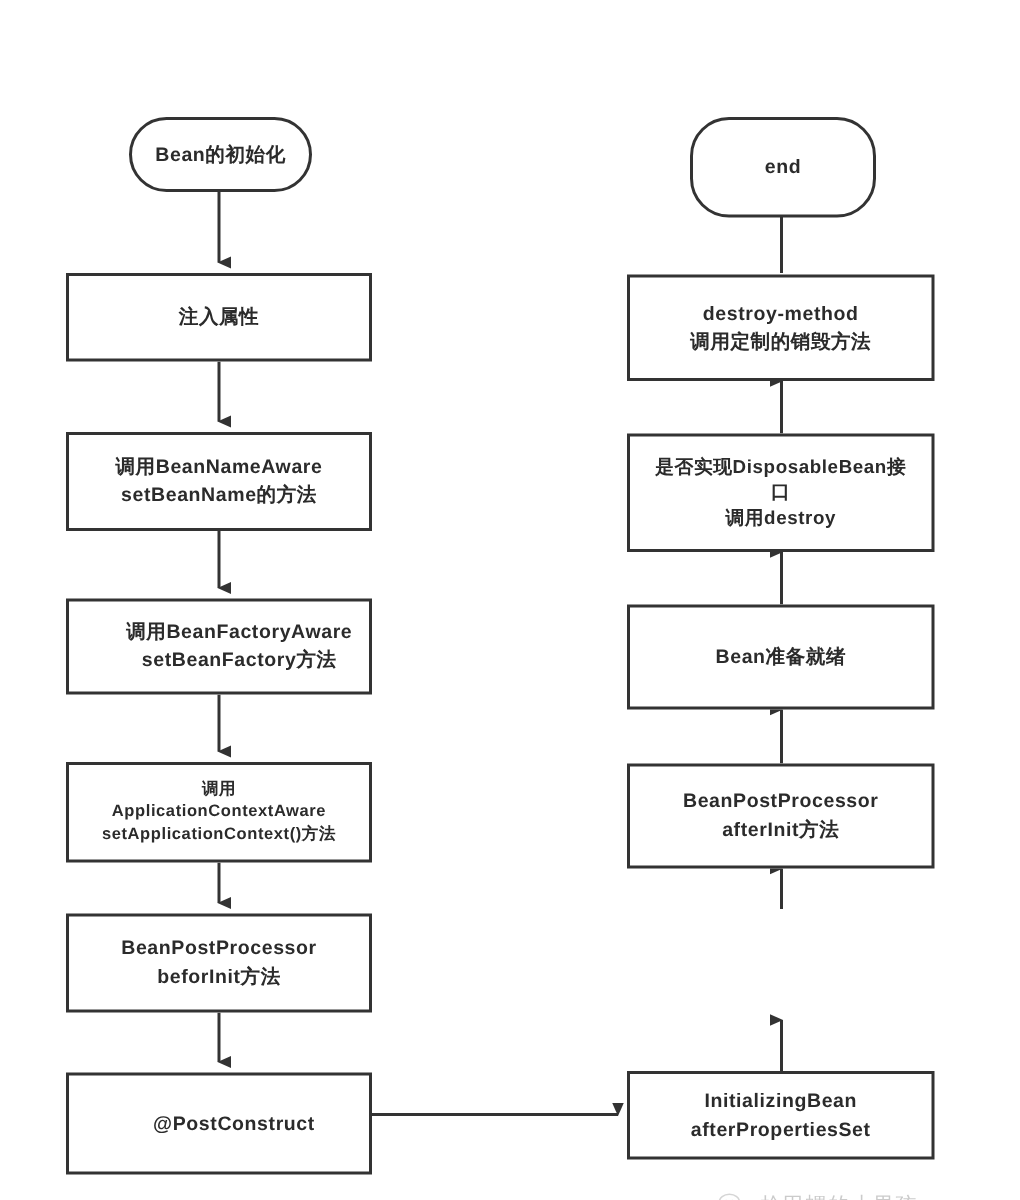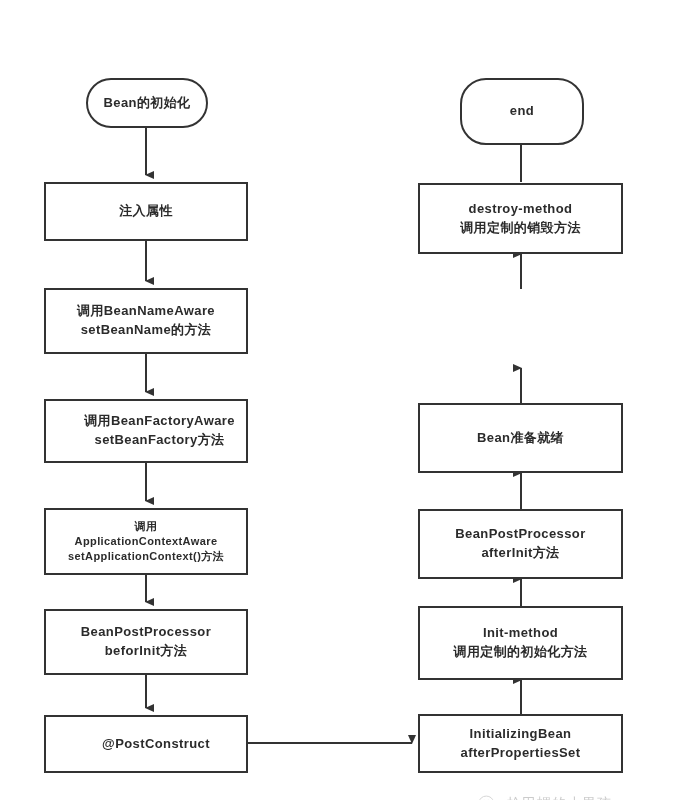--- a/index.html
+++ b/index.html
@@ -135,47 +135,48 @@
     <span class="lbl">调用
 ApplicationContextAware
 setApplicationContext()方法</span>
   </div>
 
   <div class="node" style="left:44px; top:577px; width:204px; height:66px;">
     <span class="lbl">BeanPostProcessor
 beforInit方法</span>
   </div>
 
-  <div class="node" style="left:44px; top:683px; width:204px; height:58px;padding-left:20px;">
+  <div class="node" style="left:44px; top:683px; width:204px; height:68px;padding-left:20px;">
     <span class="lbl">@PostConstruct</span>
   </div>
 
   <div class="node rounded" style="left:460px; top:46px; width:124px; height:67px;">
     <span class="lbl">end</span>
   </div>
 
   <div class="node" style="left:418px; top:151px; width:205px; height:71px;text-align:center;">
     <span class="lbl">destroy-method
 调用定制的销毁方法</span>
   </div>
 
+  <div class="node tight" style="left:418px; top:257px; width:205px; height:79px; font-size:12.5px;">
+    <span class="lbl">是否实现DisposableBean接
+口
+调用destroy</span>
+  </div>
 
   <div class="node" style="left:418px; top:371px; width:205px; height:70px;">
     <span class="lbl">Bean准备就绪</span>
   </div>
 
   <div class="node" style="left:418px; top:477px; width:205px; height:70px;">
     <span class="lbl">BeanPostProcessor
 afterInit方法</span>
   </div>
 
-  <div class="node" style="left:418px; top:574px; width:205px; height:74px;">
-    <span class="lbl">Init-method
-调用定制的初始化方法</span>
-  </div>
 
   <div class="node" style="left:418px; top:682px; width:205px; height:59px;">
     <span class="lbl">InitializingBean
 afterPropertiesSet</span>
   </div>
 
   <div class="watermark">
     <svg class="wm-icon" viewBox="0 0 24 22" xmlns="http://www.w3.org/2000/svg">
       <ellipse cx="9" cy="8.5" rx="7.5" ry="6.2" fill="none" stroke="#777777" stroke-width="1.1"></ellipse>
       <path d="M5.5 13.5 L4.2 16.6 L7.4 14.9 Z" fill="none" stroke="#777777" stroke-width="1.1"></path>

